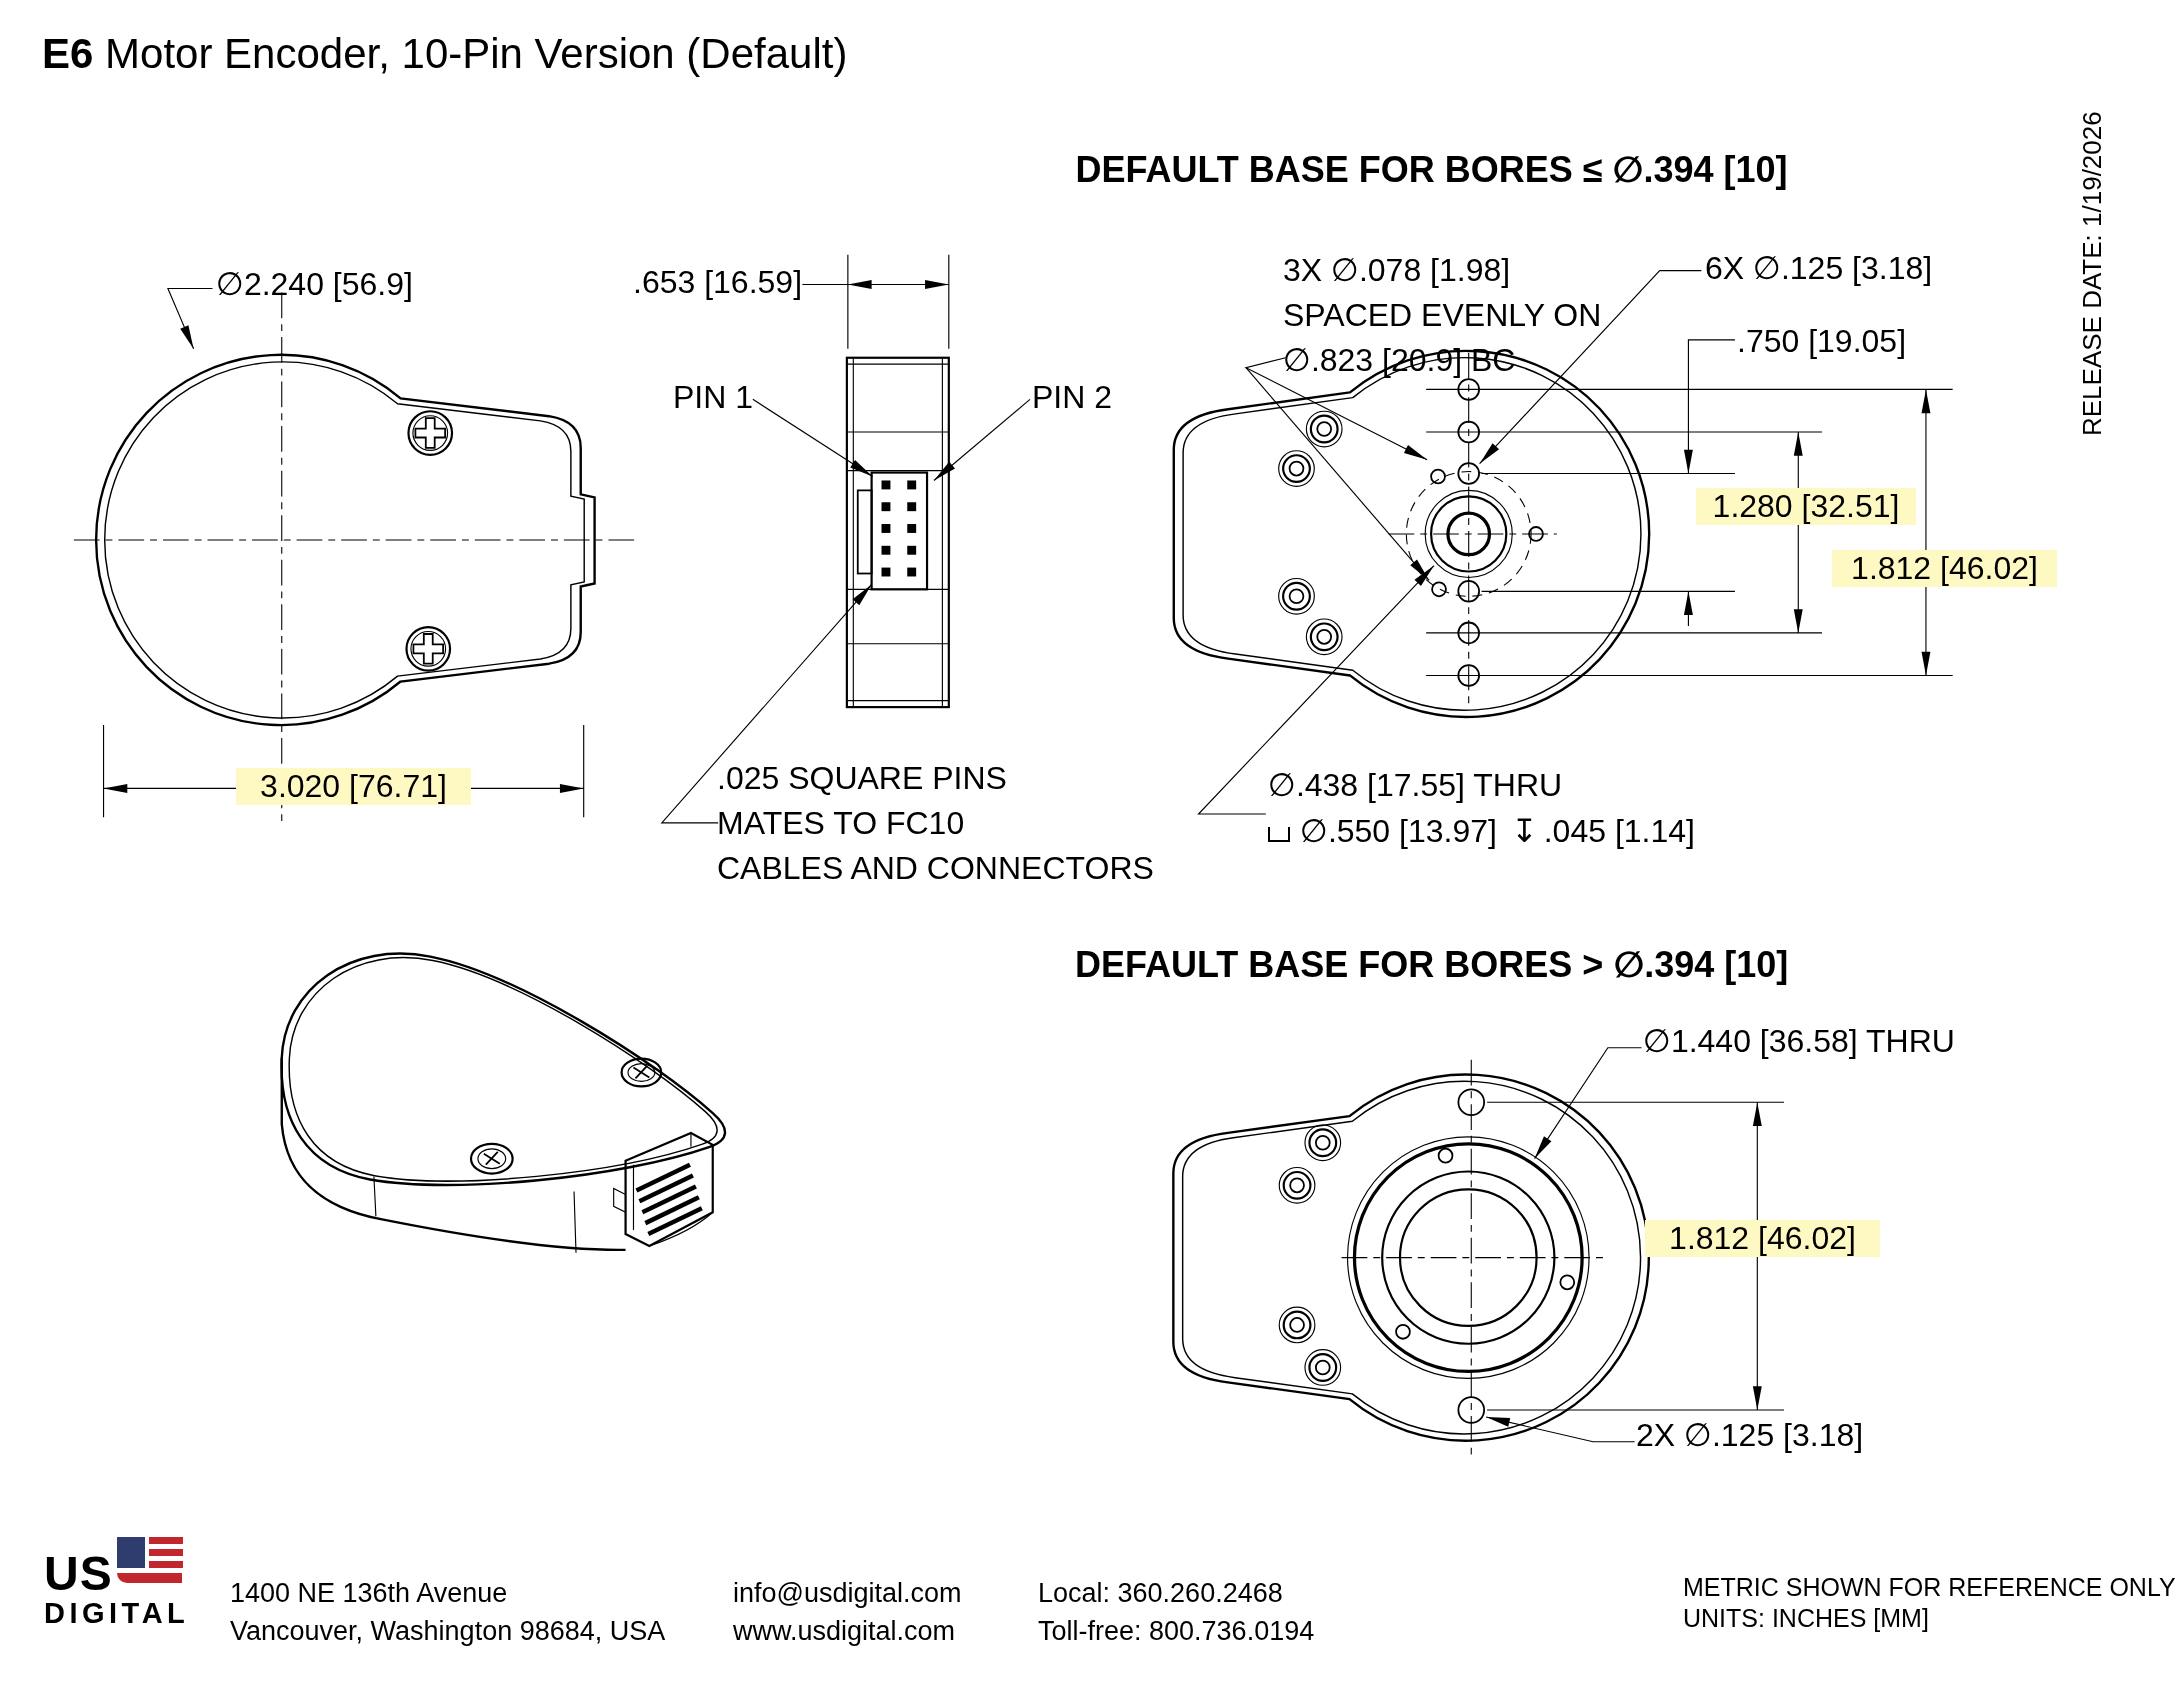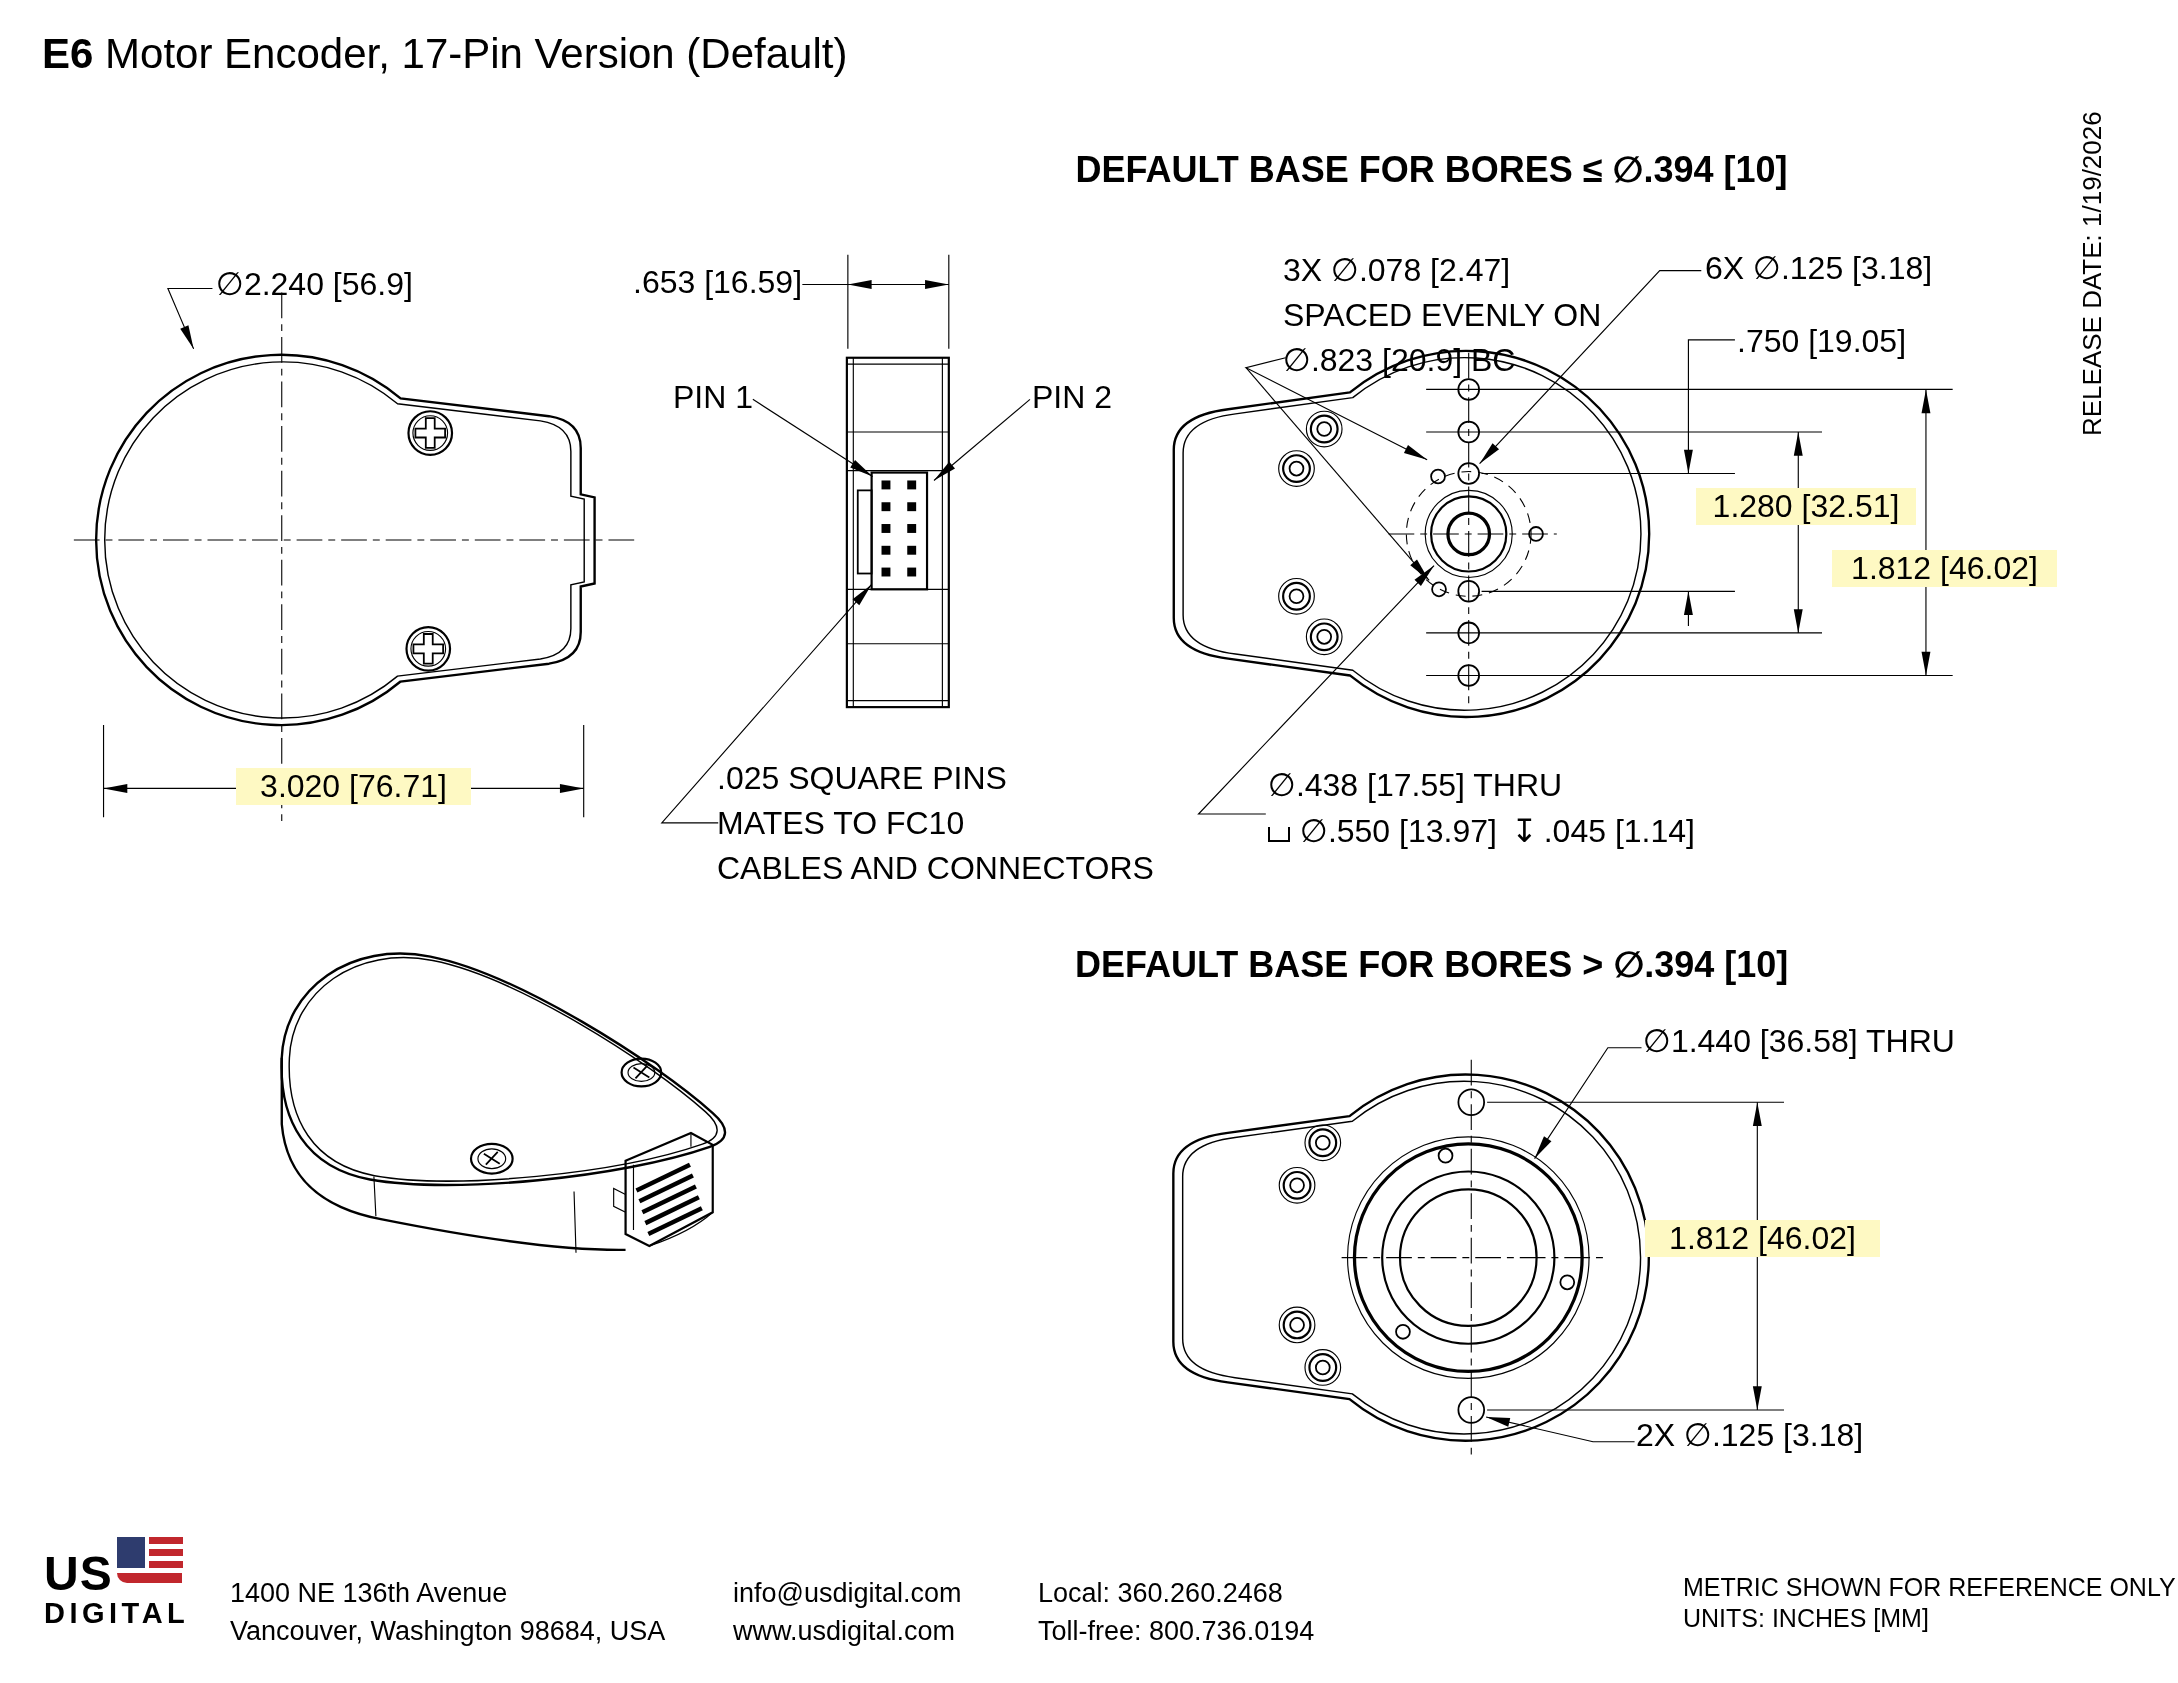--- a/index.html
+++ b/index.html
@@ -241,41 +241,41 @@
           <circle r="13.5" class="o2"></circle>
           <circle r="7" class="t2"></circle>
         </g>
     </g>
     <path class="t" d="M382,93 H682 M382,404 H682"></path>
     <path class="t" d="M655,93 V404" marker-start="url(#arrSE)" marker-end="url(#arrE)"></path>
     <path class="t" d="M538,38 H504 L430,150" marker-end="url(#arrE)"></path>
     <path class="t" d="M531,436 H489 L381,411" marker-end="url(#arrE)"></path>
   </svg>
 
-  <div class="abs title" style="left:42px;top:30px"><b>E6</b><span> Motor Encoder, 17-Pin Version (Default)</span></div>
+  <div class="abs title" style="left:42px;top:30px"><b>E6</b><span> Motor Encoder, 10-Pin Version (Default)</span></div>
 
   <div class="abs vert" style="left:2077px;top:436px">RELEASE DATE: 1/19/2026</div>
 
   <div class="abs hdr" style="left:1075px;top:149px">DEFAULT BASE FOR BORES ≤ ∅.394 [10]</div>
   <div class="abs hdr" style="left:1075px;top:944px">DEFAULT BASE FOR BORES &gt; ∅.394 [10]</div>
 
   <div class="abs dim" style="left:216px;top:265px">∅2.240 [56.9]</div>
   <div class="abs dim ctr mask" style="left:236px;top:768px;width:223px">3.020 [76.71]</div>
 
   <div class="abs dim" style="left:633px;top:264px">.653 [16.59]</div>
   <div class="abs dim" style="left:673px;top:379px">PIN 1</div>
   <div class="abs dim" style="left:1032px;top:379px">PIN 2</div>
   <div class="abs note" style="left:717px;top:756px">
     <div>.025 SQUARE PINS</div>
     <div>MATES TO FC10</div>
     <div>CABLES AND CONNECTORS</div>
   </div>
 
   <div class="abs note" style="left:1283px;top:248px">
-    <div>3X ∅.078 [2.47]</div>
+    <div>3X ∅.078 [1.98]</div>
     <div>SPACED EVENLY ON</div>
     <div>∅.823 [20.9] BC</div>
   </div>
   <div class="abs dim" style="left:1705px;top:249px">6X ∅.125 [3.18]</div>
   <div class="abs dim" style="left:1737px;top:323px">.750 [19.05]</div>
   <div class="abs dim ctr mask" style="left:1696px;top:488px;width:208px">1.280 [32.51]</div>
   <div class="abs dim ctr mask" style="left:1832px;top:550px;width:213px">1.812 [46.02]</div>
   <div class="abs dim" style="left:1268px;top:766px">∅.438 [17.55] THRU</div>
   <div class="abs dim" style="left:1268px;top:812px">
     <span class="cbore-icon"></span><span>∅.550 [13.97]</span><span class="depth-icon">↧</span><span>.045 [1.14]</span>

